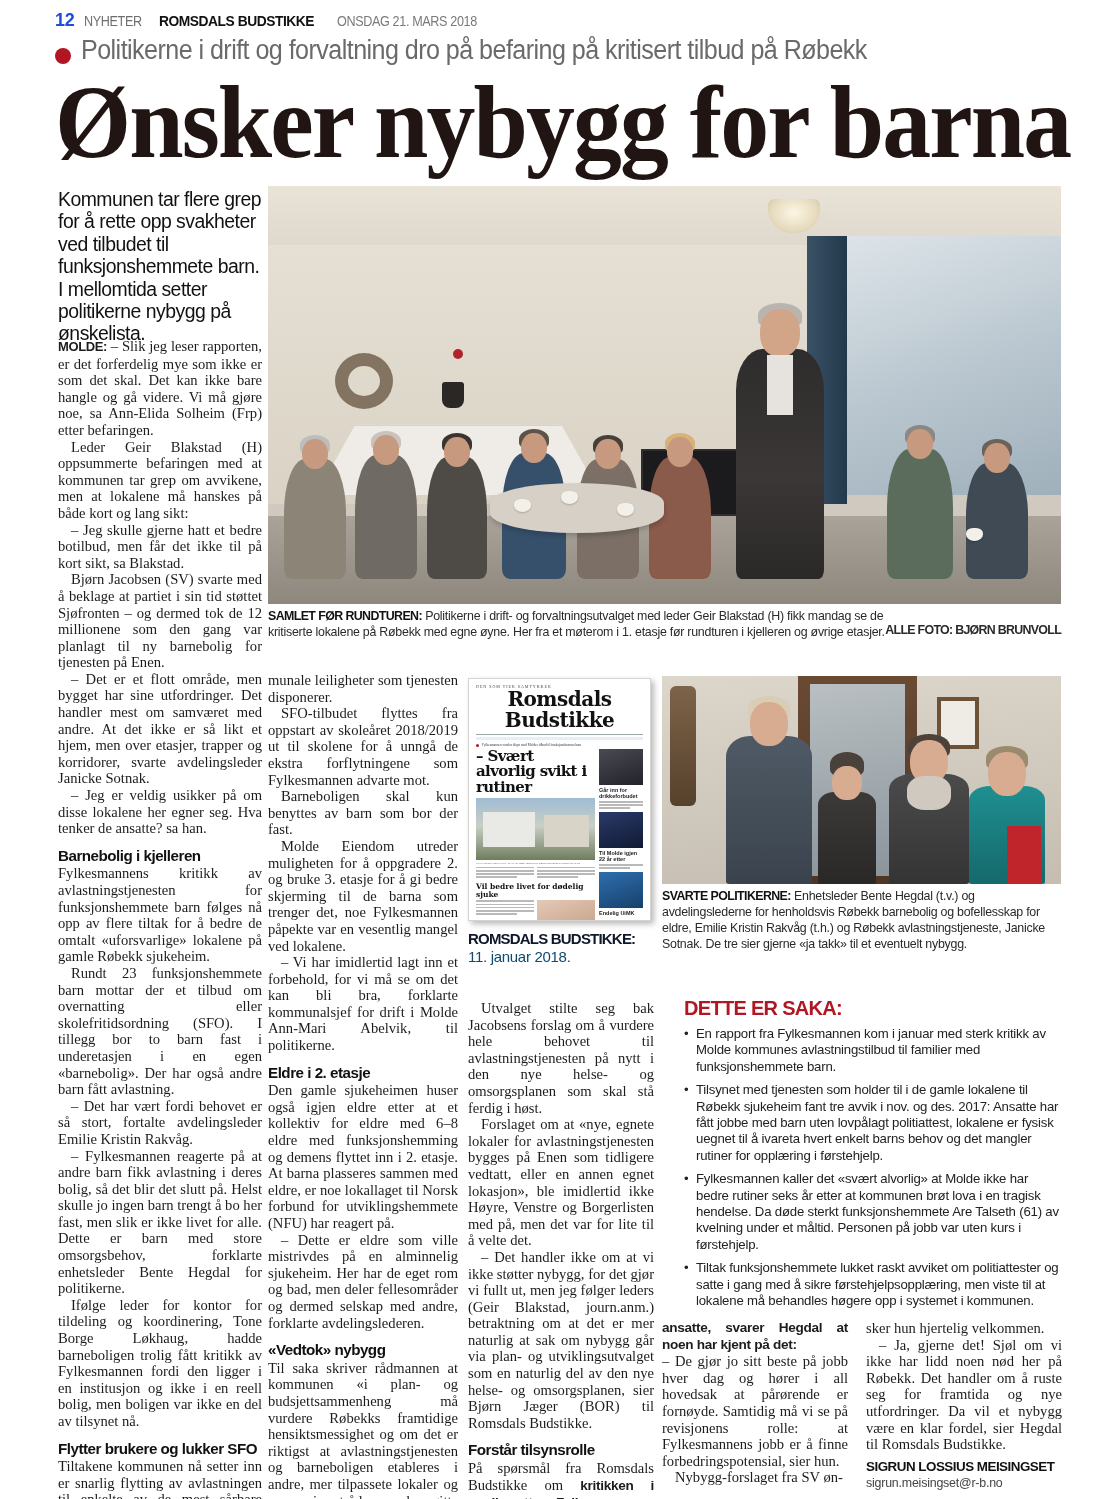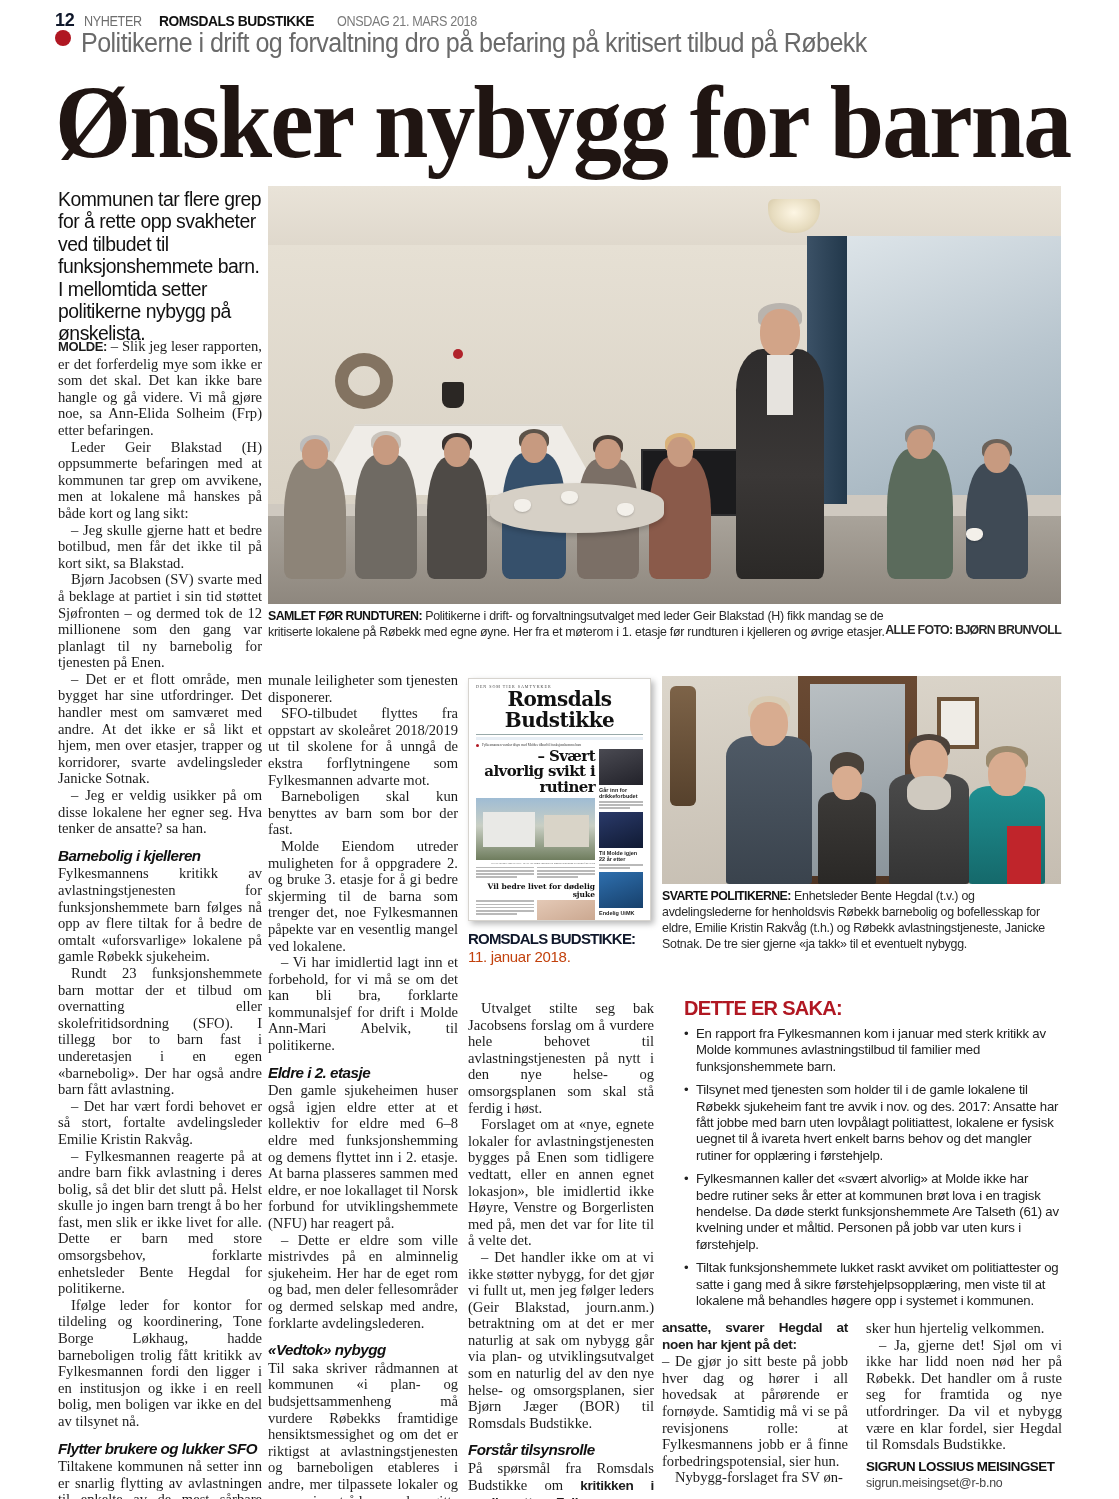--- a/index.html
+++ b/index.html
@@ -12,32 +12,32 @@
     overflow:hidden;
   }
   .page { position:relative; width:1119px; height:1499px; padding:0; }
 
   
   .masthead {
     position:absolute; left:55px; top:10px; width:1010px; height:24px;
     display:flex; align-items:baseline; gap:10px;
     font-family:"Liberation Sans", sans-serif;
   }
-  .mh-page { font-weight:bold; font-size:18px; letter-spacing:-0.3px; color:#0f172a; }
+  .mh-page { font-weight:bold; font-size:18px; letter-spacing:-0.3px; color:#1d4ed8; }
   .mh-section { font-size:14px; color:#6e6e6e; letter-spacing:-0.4px; font-weight:400;
                 transform:scaleX(0.9); transform-origin:left center; }
   .mh-paper { font-weight:bold; font-size:15px; color:#111; letter-spacing:-0.5px;
               transform:scaleX(0.92); transform-origin:left center; }
   .mh-date { font-size:14px; color:#7a7a7a; letter-spacing:-0.4px;
              transform:scaleX(0.9); transform-origin:left center; }
 
   
   .kicker {
     position:absolute; left:55px; top:30px; width:1010px; height:34px;
-    display:flex; align-items:flex-start; gap:10px;
+    display:flex; align-items:flex-end; gap:10px;
   }
   .kicker-dot { width:16px; height:16px; border-radius:50%; background:#b01722; flex:0 0 auto; }
   .kicker-text {
     font-family:"Liberation Sans", sans-serif;
     font-size:27px; color:#6a6a6a; font-weight:400;
     letter-spacing:-0.6px; line-height:1;
     transform:scaleX(0.93); transform-origin:left center; white-space:nowrap;
   }
 
   
@@ -132,21 +132,21 @@
   }
   .pt-logo { text-align:center; font-family:"DejaVu Serif", serif; font-weight:bold;
              font-size:20px; letter-spacing:-0.5px; color:#111; line-height:1.05; }
   .pt-logo-top { font-size:4px; letter-spacing:1px; color:#444; }
   .pt-rule { height:1px; background:#9aa; margin:3px 0 2px; }
   .pt-thin { height:3px; background:#e7eef5; margin-bottom:3px; }
   .pt-kicker { display:flex; align-items:center; gap:3px; font-size:3.4px; color:#333;
                margin-bottom:2px; }
   .pt-kicker b { width:3px; height:3px; background:#b01722; border-radius:50%; display:inline-block; }
   .pt-body { display:flex; gap:4px; }
-  .pt-main { flex:1 1 auto;text-align:right; }
+  .pt-main { flex:1 1 auto; }
   .pt-side { width:44px; flex:0 0 44px; }
   .pt-head { font-family:"DejaVu Serif", serif; font-weight:bold; font-size:15px;
              line-height:1.02; letter-spacing:-0.6px; color:#111; margin-bottom:3px; }
   .pt-img { height:62px; background:linear-gradient(180deg,#9fbcd4 0%,#c9cfc4 45%,#6f7d5e 100%);
             position:relative; overflow:hidden; margin-bottom:2px; }
   .pt-img:after { content:""; position:absolute; left:6%; top:22%; width:44%; height:58%;
                   background:#e9e9e6; }
   .pt-img:before { content:""; position:absolute; right:5%; top:28%; width:38%; height:52%;
                    background:#d9d4c8; }
   .pt-cap { font-size:2.6px; color:#555; margin-bottom:2px; }
@@ -174,42 +174,42 @@
   .cap-second { position:absolute; left:662px; top:888px; width:399px; }
 
   
   .col { position:absolute; font-family:"Liberation Serif", serif;
          font-size:14.6px; line-height:16.6px; text-align:justify;
          color:#1c1c1c; hyphens:auto; }
   .col p { text-indent:13px; margin:0; }
   .col p.noind { text-indent:0; }
   .col h3 { font-family:"Liberation Sans", sans-serif; font-size:15.2px;
             font-weight:bold; letter-spacing:-0.5px; margin:11px 0 1px;
-            text-align:left; color:#111;font-style:italic; }
+            text-align:left; color:#111; }
   .ingress {
     position:absolute; left:58px; top:188px; width:204px;
     font-family:"Liberation Sans", sans-serif;
     font-size:19.4px; line-height:22.4px; font-weight:400;
     letter-spacing:-0.5px; color:#111;
   }
   .c1 { left:58px; top:338px; width:204px; }
   .c2 { left:268px; top:672px; width:190px; }
   .c3 { left:468px; top:1000px; width:186px; }
   .c4 { left:662px; top:1320px; width:186px; }
   .c5 { left:866px; top:1320px; width:196px; }
   .lead-label { font-family:"Liberation Sans", sans-serif; font-weight:bold;
                 font-size:13px; letter-spacing:-0.4px; }
   .boldrun { font-family:"Liberation Sans", sans-serif; font-weight:bold;
              font-size:13.6px; letter-spacing:-0.3px; }
 
   
   .srcnote { position:absolute; left:468px; top:930px; width:190px;
              font-family:"Liberation Sans", sans-serif; }
   .srcnote .t { font-weight:bold; font-size:15px; letter-spacing:-0.8px; color:#0f172a; }
-  .srcnote .d { font-size:15px; color:#c2410c; letter-spacing:-0.3px;margin-top:30px; }
+  .srcnote .d { font-size:15px; color:#0c4a6e; letter-spacing:-0.3px;margin-top:30px; }
 
   
   .factbox { position:absolute; left:684px; top:997px; width:378px; }
   .factbox h2 { font-family:"Liberation Sans", sans-serif; font-weight:bold;
                 font-size:20px; color:#b01722; letter-spacing:-0.7px; margin-bottom:6px; }
   .factbox ul { list-style:none; }
   .factbox li { font-family:"Liberation Sans", sans-serif; font-size:13.2px;
                 line-height:16.4px; color:#222; letter-spacing:-0.2px;
                 margin-bottom:7px; padding-left:12px; position:relative; }
   .factbox li:before { content:"\2022"; position:absolute; left:0; top:0; color:#222; }

